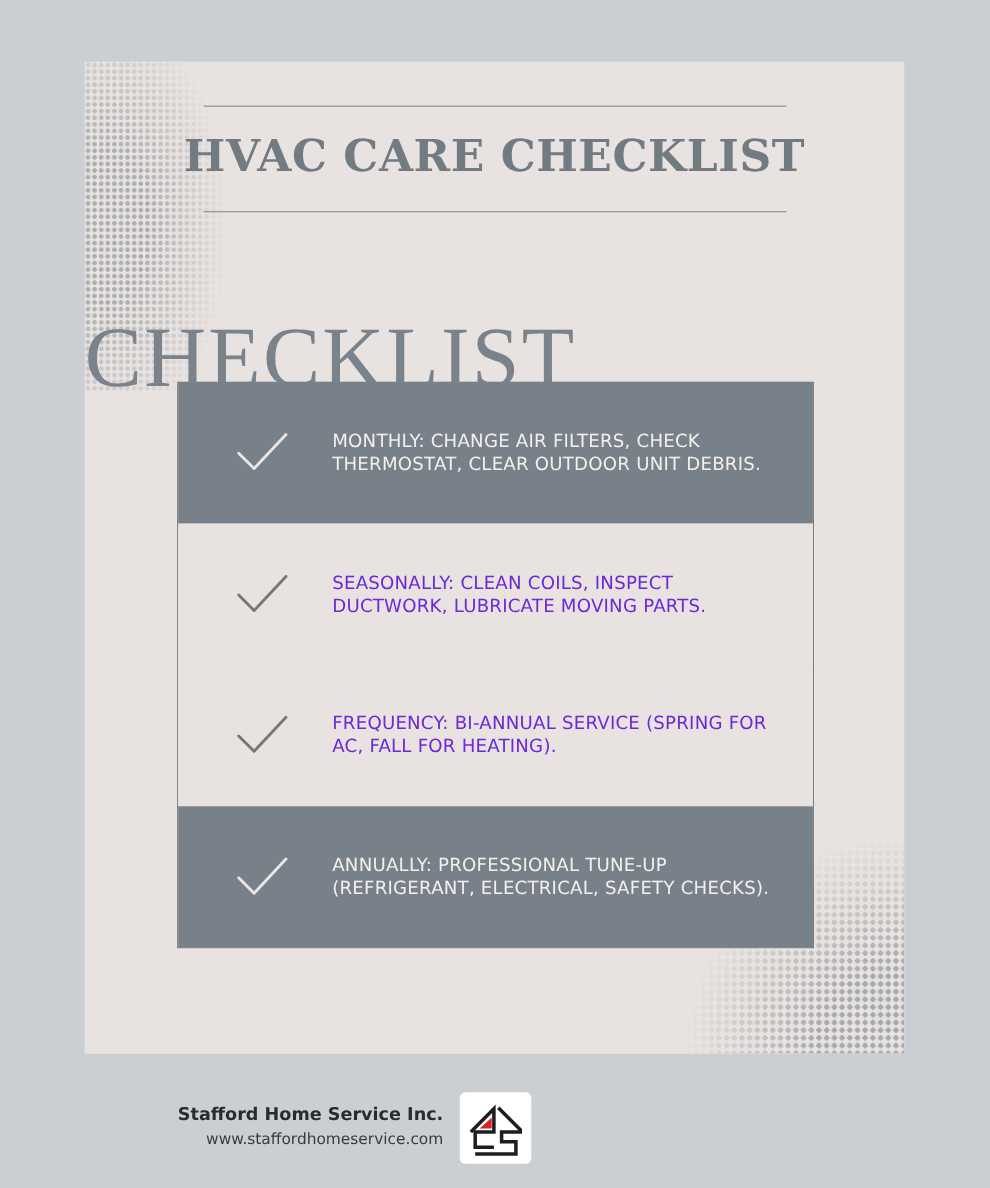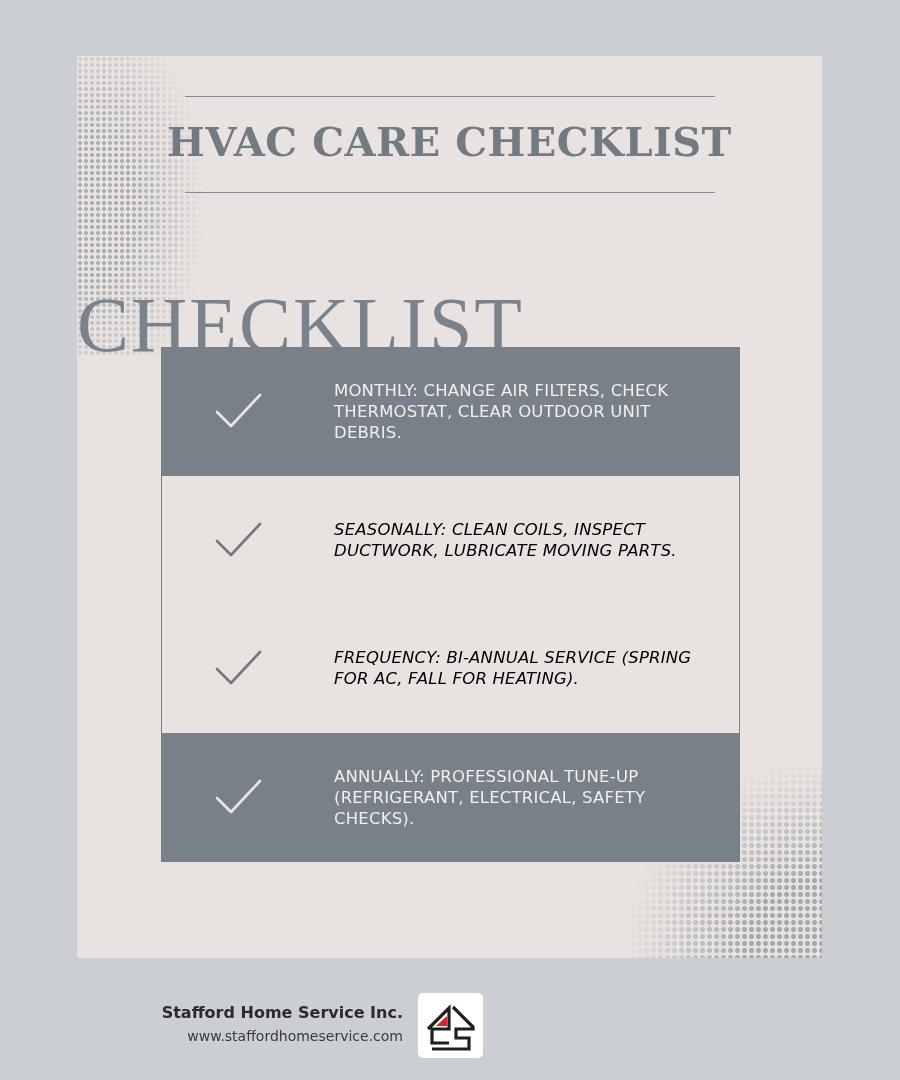--- a/index.html
+++ b/index.html
@@ -87,24 +87,23 @@
     .row-text {
       position: absolute;
       left: 140px; right: 30px;
       top: 50%;
       transform: translateY(-50%);
       font-family: "DejaVu Sans", sans-serif;
       font-size: 16.5px;
       line-height: 21px;
       letter-spacing: 0.2px;
       text-transform: uppercase;
-      margin-left: 32px;
     }
     .row.dark .row-text { color: #f2efec; }
-    .row.light .row-text { color: #000000; font-style: italic; }
+    .row.light .row-text { color: #6d28d9; }
     .footer {
       position: absolute;
       left: 0; top: 990px; width: 900px; height: 70px;
     }
     .company {
       position: absolute;
       right: 497px; top: 13px;
       font-family: "DejaVu Sans", sans-serif;
       font-weight: bold;
       font-size: 16px;

